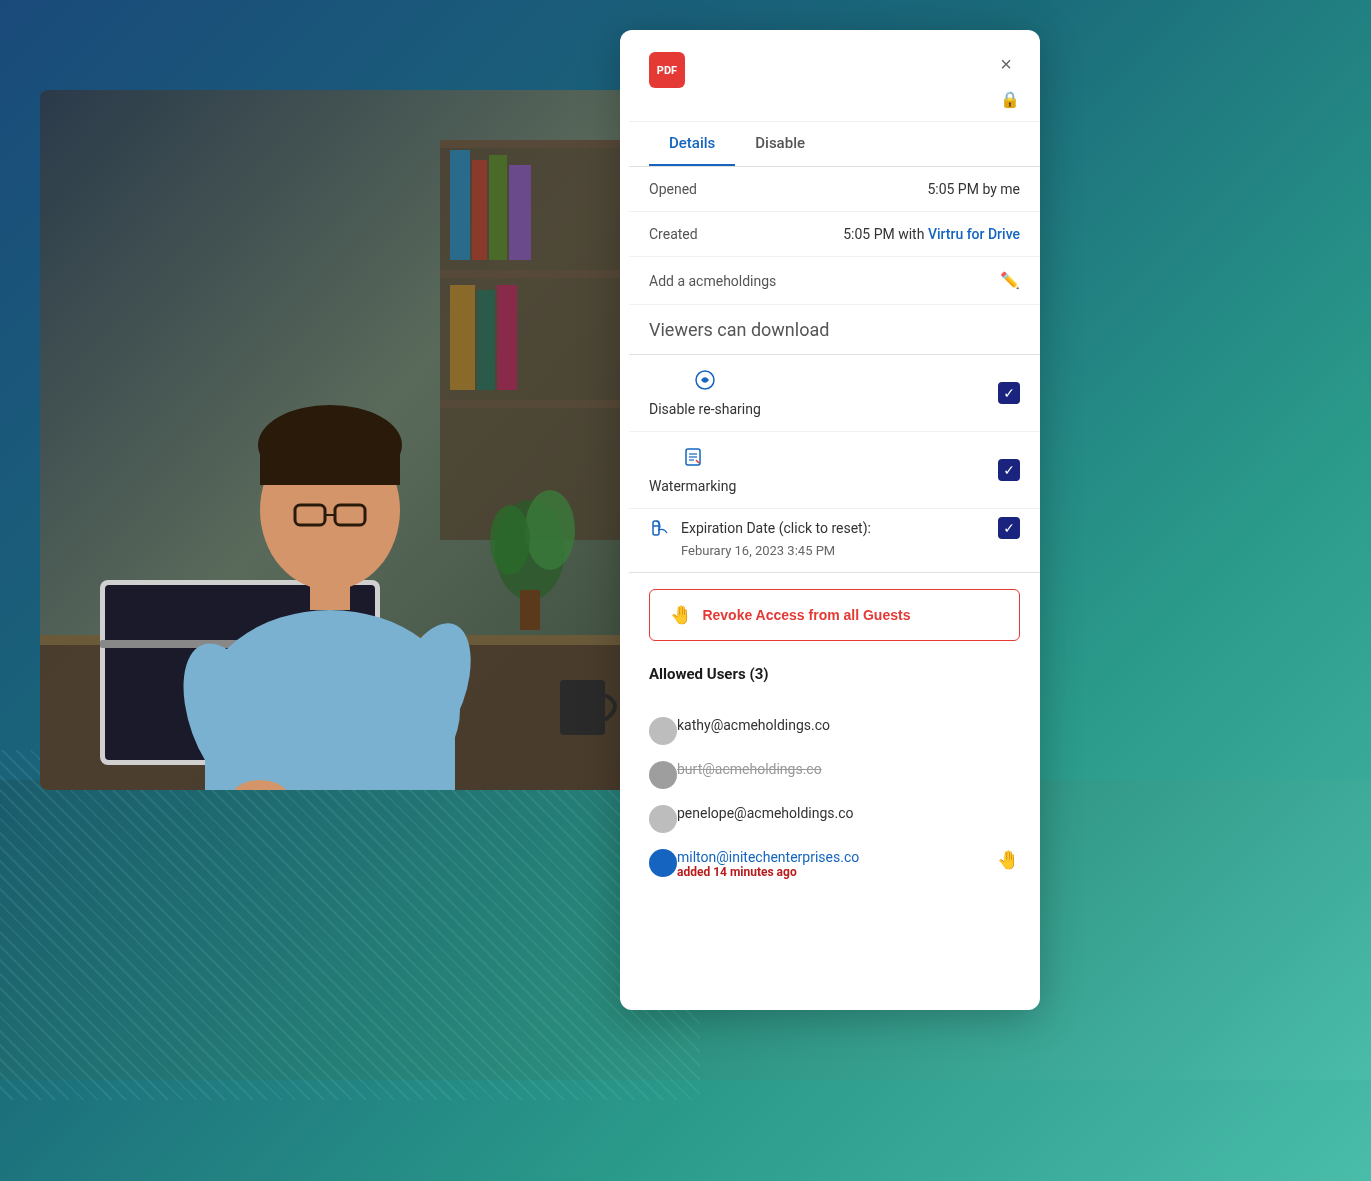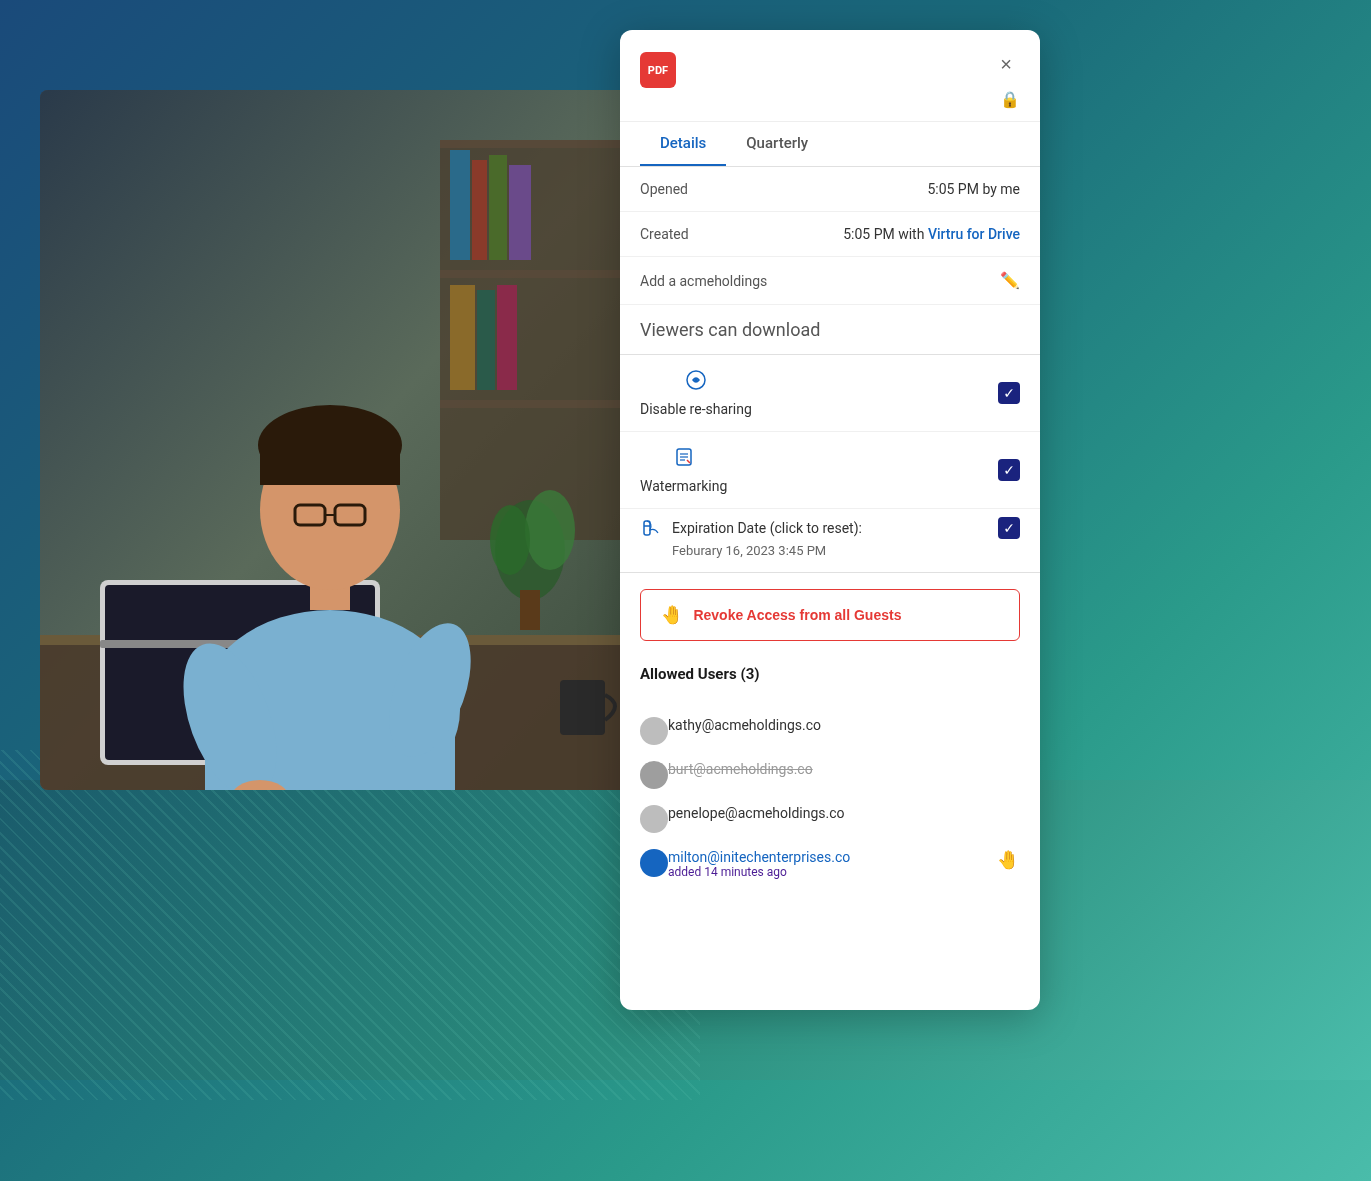--- a/index.html
+++ b/index.html
@@ -68,20 +68,21 @@
     .panel {
       position: absolute;
       top: 30px;
       left: 620px;
       width: 420px;
       min-height: 980px;
       background: white;
       border-radius: 12px;
       box-shadow: 0 8px 40px rgba(0,0,0,0.25);
       overflow: hidden;
+      padding-left: 9px;
     }
 
     .panel-header {
       display: flex;
       align-items: flex-start;
       justify-content: space-between;
       padding: 20px 20px 12px 20px;
       border-bottom: 1px solid #eee;
     }
 
@@ -355,21 +356,22 @@
       text-decoration: line-through;
       color: #999;
     }
 
     .user-email.blue {
       color: #1565c0;
     }
 
     .user-sub {
       font-size: 12px;
-      color: #4c1d95;
+      color: #b91c1c;
+      font-weight: bold;
     }
 
     .user-info {
       flex: 1;
     }
 
     .user-revoke-icon {
       color: #e53935;
       font-size: 18px;
       cursor: pointer;
@@ -461,21 +463,21 @@
       </div>
     </div>
     <div class="panel-header-right">
       <button class="close-btn">×</button>
       <span class="lock-icon">🔒</span>
     </div>
   </div>
 
   <div class="tabs">
     <div class="tab active">Details</div>
-    <div class="tab">Quarterly</div>
+    <div class="tab">Disable</div>
   </div>
 
   <div class="panel-content">
 
     <div class="info-row">
       <span class="info-label">Opened</span>
       <span class="info-value">5:05 PM by me</span>
     </div>
 
     <div class="info-row">

